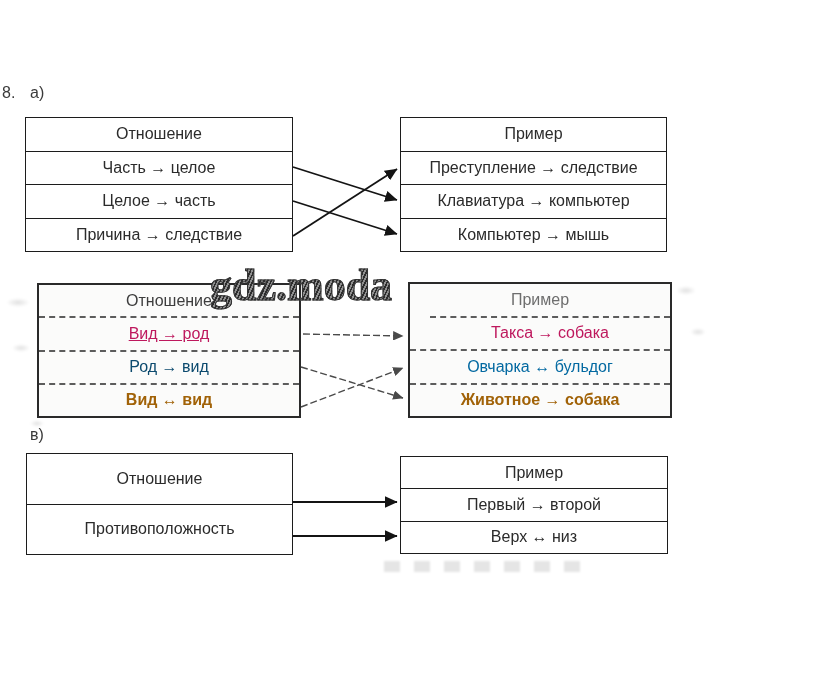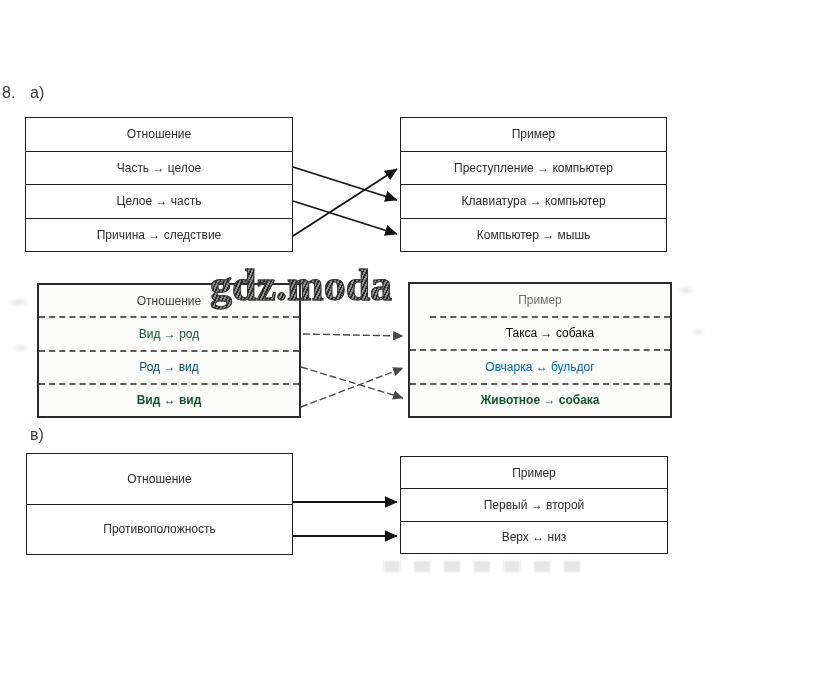--- a/index.html
+++ b/index.html
@@ -6,32 +6,32 @@
   .canvas{
     position:relative;width:823px;height:696px;background:#ffffff;overflow:hidden;
     font-family:"Liberation Sans","DejaVu Sans",sans-serif;
   }
   .label{position:absolute;font-size:16px;color:#3a3a3a;}
   
   .tbl{position:absolute;display:flex;flex-direction:column;background:#ffffff;box-sizing:border-box;z-index:1;}
   .tbl.light{border:1.5px solid #1c1c1c;}
   .tbl.light .row{border-top:1.5px solid #1c1c1c;}
   .row{flex:1;display:flex;align-items:center;justify-content:center;
-       font-size:12px;color:#2b2b2b;white-space:nowrap;}
+       font-size:16px;color:#2b2b2b;white-space:nowrap;}
   .row:first-child{border-top:none !important;}
   .align-left{justify-content:flex-start;padding-left:5px;}
   
   .tbl.scan{border:2.5px solid #2a2a2a;background:#fbfbfa;}
   .tbl.scan .row{border-top:2px dashed #5c5c5c;}
   .mid-hdr-l{color:#3d3d3d;}
-  .mid-faded1{color:#14532d;}
+  .mid-faded1{color:#be185d;text-decoration:underline;}
   .mid-faded2{color:#0c4a6e;}
-  .mid-dark{color:#14532d;font-weight:600;}
+  .mid-dark{color:#a16207;font-weight:600;}
   .mid-hdr-r{color:#6e6e6e;}
-  .mid-faded3{color:#000000;margin-left:20px;}
+  .mid-faded3{color:#be185d;margin-left:20px;}
   .mid-faded4{color:#0369a1;}
   
   svg.arrows{position:absolute;left:0;top:0;z-index:3;pointer-events:none;}
   
   .watermark{
     position:absolute;left:210px;top:262px;z-index:5;
     font-family:"Liberation Serif","DejaVu Serif",serif;
     font-weight:bold;font-size:44px;line-height:1.1;letter-spacing:0px;
     background:repeating-linear-gradient(115deg,#2d2d2d 0px,#2d2d2d 1.6px,#8f8f8f 1.6px,#8f8f8f 3.3px);
     -webkit-background-clip:text;background-clip:text;color:transparent;
@@ -54,21 +54,21 @@
 
   <div class="tbl light" style="left:25px;top:117px;width:268px;height:135px;">
     <div class="row">Отношение</div>
     <div class="row">Часть → целое</div>
     <div class="row">Целое → часть</div>
     <div class="row">Причина → следствие</div>
   </div>
 
   <div class="tbl light" style="left:400px;top:117px;width:267px;height:135px;">
     <div class="row">Пример</div>
-    <div class="row">Преступление → компьютер</div>
+    <div class="row">Преступление → следствие</div>
     <div class="row">Клавиатура → компьютер</div>
     <div class="row">Компьютер → мышь</div>
   </div>
 
   <div class="tbl scan" style="left:37px;top:283px;width:264px;height:135px;">
     <div class="row mid-hdr-l">Отношение</div>
     <div class="row mid-faded1">Вид → род</div>
     <div class="row mid-faded2">Род → вид</div>
     <div class="row mid-dark">Вид ↔ вид</div>
   </div>

